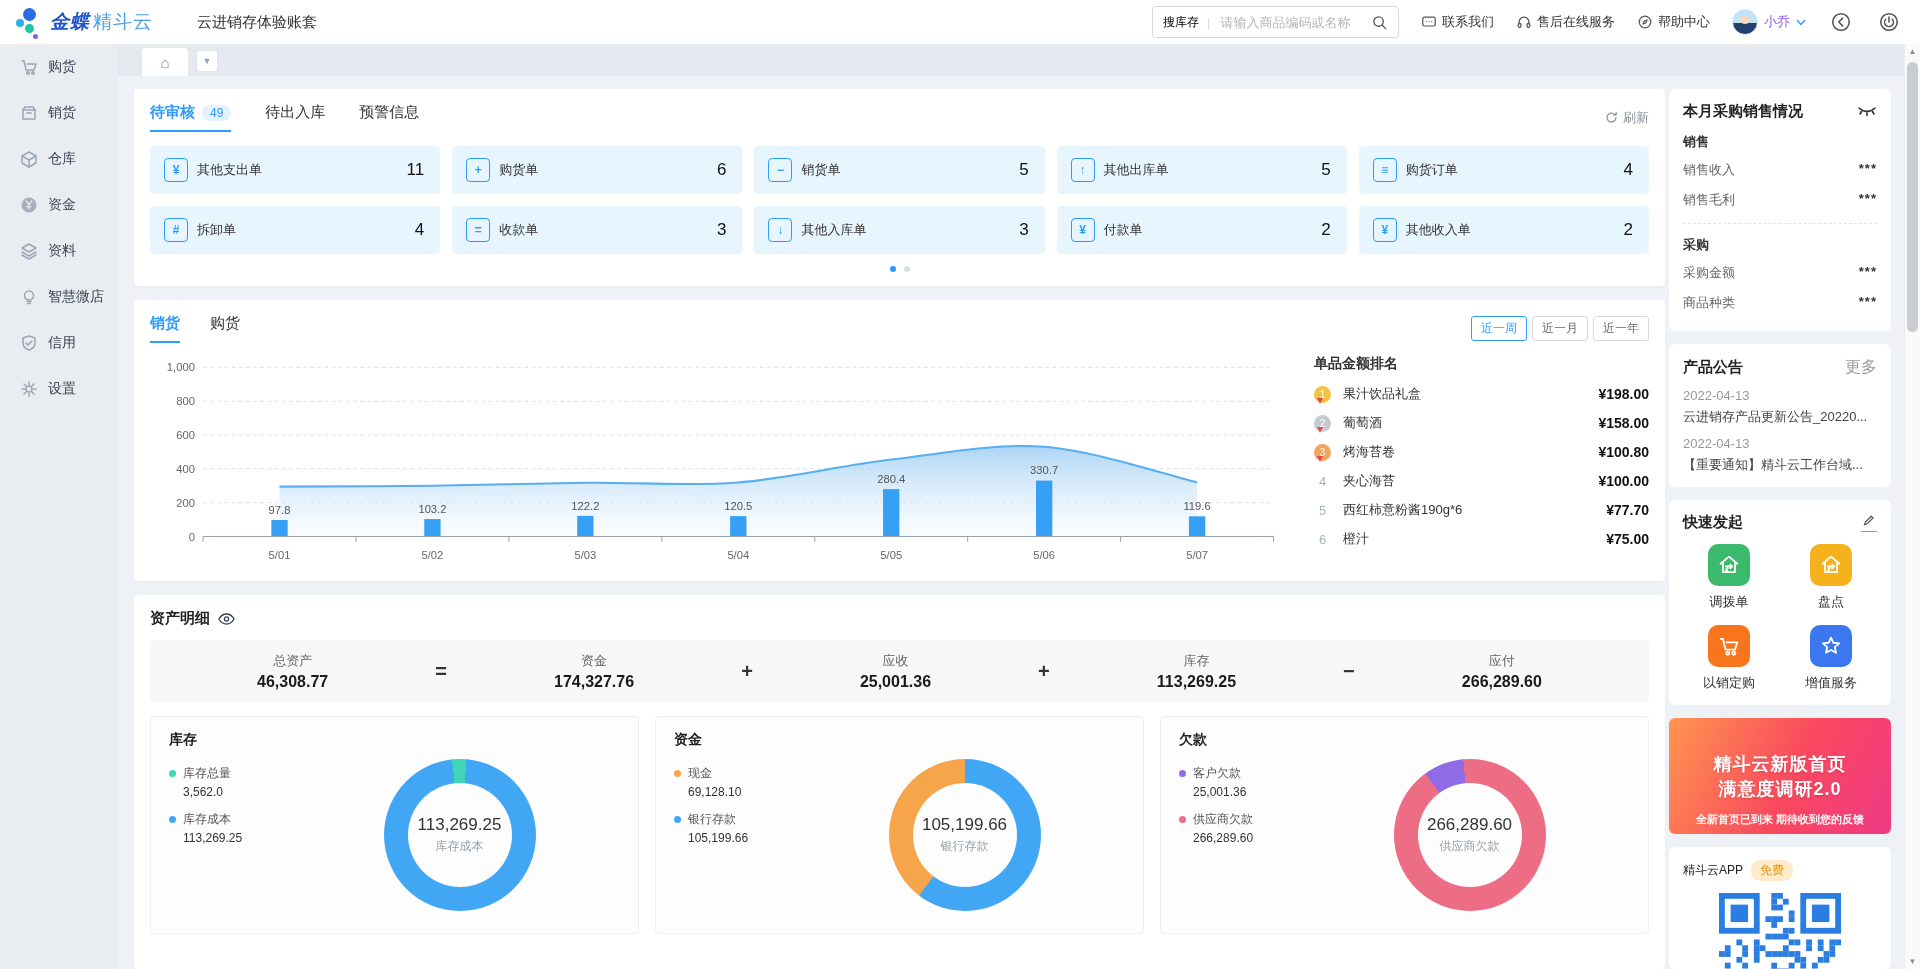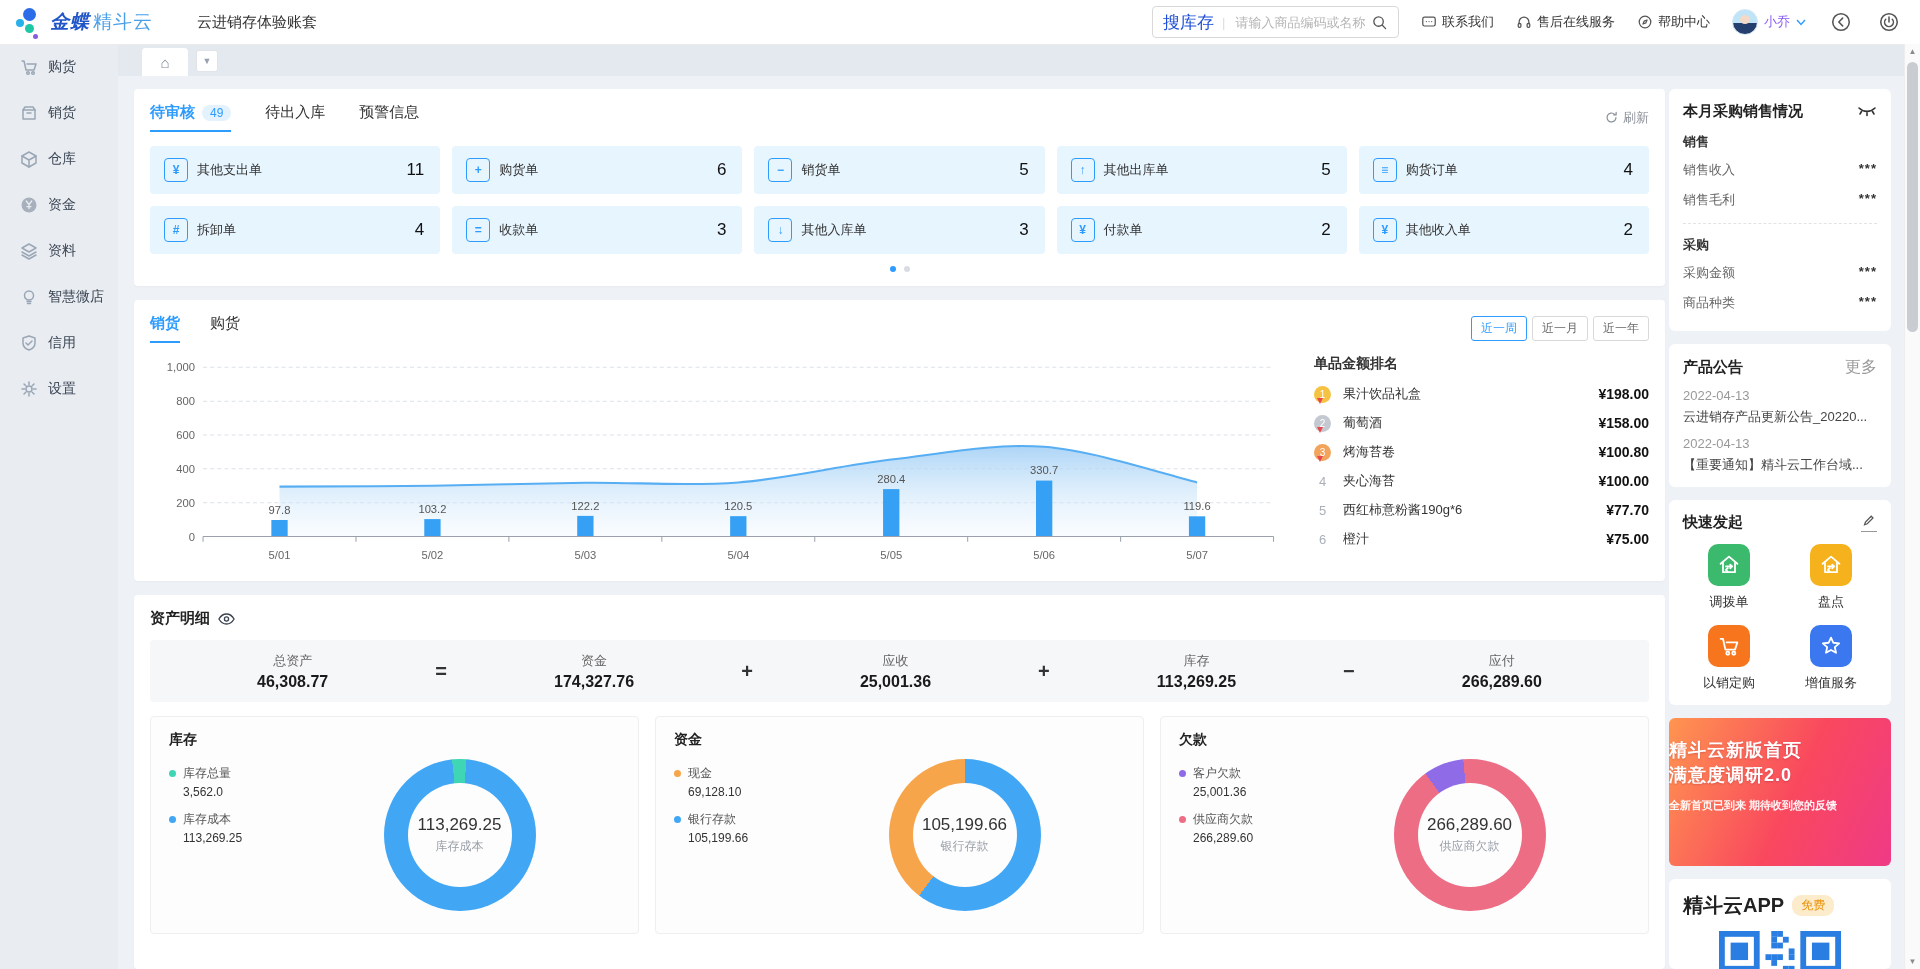--- a/index.html
+++ b/index.html
@@ -21,21 +21,21 @@
   .d1{width:13px;height:13px;background:#2b6de8;left:9px;top:3px}
   .d2{width:8px;height:8px;background:#27b0e9;left:2px;top:14px}
   .d3{width:9px;height:9px;background:#1fc7a7;left:11px;top:19px}
   .d4{width:5px;height:5px;background:#8a5ce0;left:19px;top:29px}
   .logo-kingdee{font-size:19px;font-weight:bold;font-style:italic;color:#2156c8;letter-spacing:1px}
   .logo-jdy{font-size:19px;color:#4aa0e8;margin-left:3px;letter-spacing:1px}
   .acct-title{margin-left:44px;font-size:15px;color:#333}
   .header-right{margin-left:auto;display:flex;align-items:center;gap:22px;margin-right:18px}
   .searchbox{display:flex;align-items:center;border:1px solid #d9d9d9;border-radius:4px;height:30px;
     padding:0 10px;width:225px;background:#fff}
-  .search-scope{color:#1d4ed8;font-size:17px;white-space:nowrap}
+  .search-scope{color:#000000;font-size:12px;white-space:nowrap}
   .search-div{color:#ddd;margin:0 8px}
   .searchbox input{border:none;outline:none;flex:1;font-size:13px;color:#333;min-width:20px;background:transparent}
   .searchbox input::placeholder{color:#b5b5b5}
   .hlink{display:flex;align-items:center;gap:5px;color:#333;font-size:13px;cursor:pointer;white-space:nowrap}
   .userbox{display:flex;align-items:center;gap:6px;cursor:pointer}
   .avatar{width:24px;height:24px;border-radius:50%;background:linear-gradient(180deg,#bfe3f7 55%,#25406e 55%);
     border:1px solid #d5e6f5;position:relative;overflow:hidden}
   .avatar::after{content:'';position:absolute;left:7px;top:5px;width:10px;height:9px;border-radius:50%;background:#f4d9c6}
   .username{color:#8b5cf6;font-size:13px}
   .circle-btn{width:26px;height:26px;border-radius:50%;display:flex;align-items:center;justify-content:center;cursor:pointer}
@@ -135,27 +135,27 @@
   .kv{display:flex;justify-content:space-between;color:#666;font-size:13px;padding:6px 0}
   .kv b{color:#333;letter-spacing:1px}
   .dashed{border:none;border-top:1px dashed #e3e3e3;margin:8px 0 2px}
   .ann-date{color:#999;font-size:13px;margin-top:10px}
   .ann-text{color:#444;font-size:13px;margin-top:5px;white-space:nowrap;overflow:hidden;text-overflow:ellipsis;cursor:pointer}
   .quick-grid{display:grid;grid-template-columns:1fr 1fr;gap:14px 10px;margin-top:12px}
   .q-item{display:flex;flex-direction:column;align-items:center;gap:7px;cursor:pointer}
   .q-ic{width:42px;height:42px;border-radius:10px;display:flex;align-items:center;justify-content:center}
   .q-label{font-size:13px;color:#333}
   .edit-btn{color:#555;cursor:pointer;border-bottom:1px solid #999;padding-bottom:1px}
-  .promo{border-radius:6px;height:148px;background:linear-gradient(115deg,#ff9550 0%,#f9485e 55%,#ef3a86 100%);
-    color:#fff;text-align:left;padding-top:20px;box-sizing:border-box;cursor:pointer;overflow:hidden}
+  .promo{border-radius:6px;height:116px;background:linear-gradient(115deg,#ff9550 0%,#f9485e 55%,#ef3a86 100%);
+    color:#fff;text-align:center;padding-top:34px;box-sizing:border-box;cursor:pointer;overflow:hidden}
   .promo-line{font-size:18px;font-weight:bold;letter-spacing:1px;line-height:25px;text-shadow:0 1px 2px rgba(120,0,40,.25)}
   .promo-sub{font-size:11px;margin-top:10px;font-weight:bold;opacity:.95}
   .app-card{flex:1;overflow:hidden}
   .app-head{display:flex;align-items:center;gap:8px}
-  .app-title{font-size:20px;font-weight:bold;color:#222}
+  .app-title{font-size:12px;font-weight:normal;color:#222}
   .free-badge{background:#fdeccc;color:#e8930c;font-size:12px;border-radius:9px;padding:2px 9px}
   .qr{margin:12px auto 0;width:122px;height:122px}
 
   
   .scrollbar{position:absolute;right:0;top:44px;width:15px;bottom:0;background:#fafafa;border-left:1px solid #ededed;z-index:40}
   .sb-arrow{height:15px;display:flex;align-items:center;justify-content:center;color:#8b8b8b;font-size:8px;cursor:pointer}
   .sb-arrow.down{position:absolute;bottom:0;left:0;right:0}
   .sb-thumb{position:absolute;left:2px;right:2px;top:18px;height:270px;background:#c9ccd1;border-radius:6px;cursor:pointer}
 </style>
 </head>

